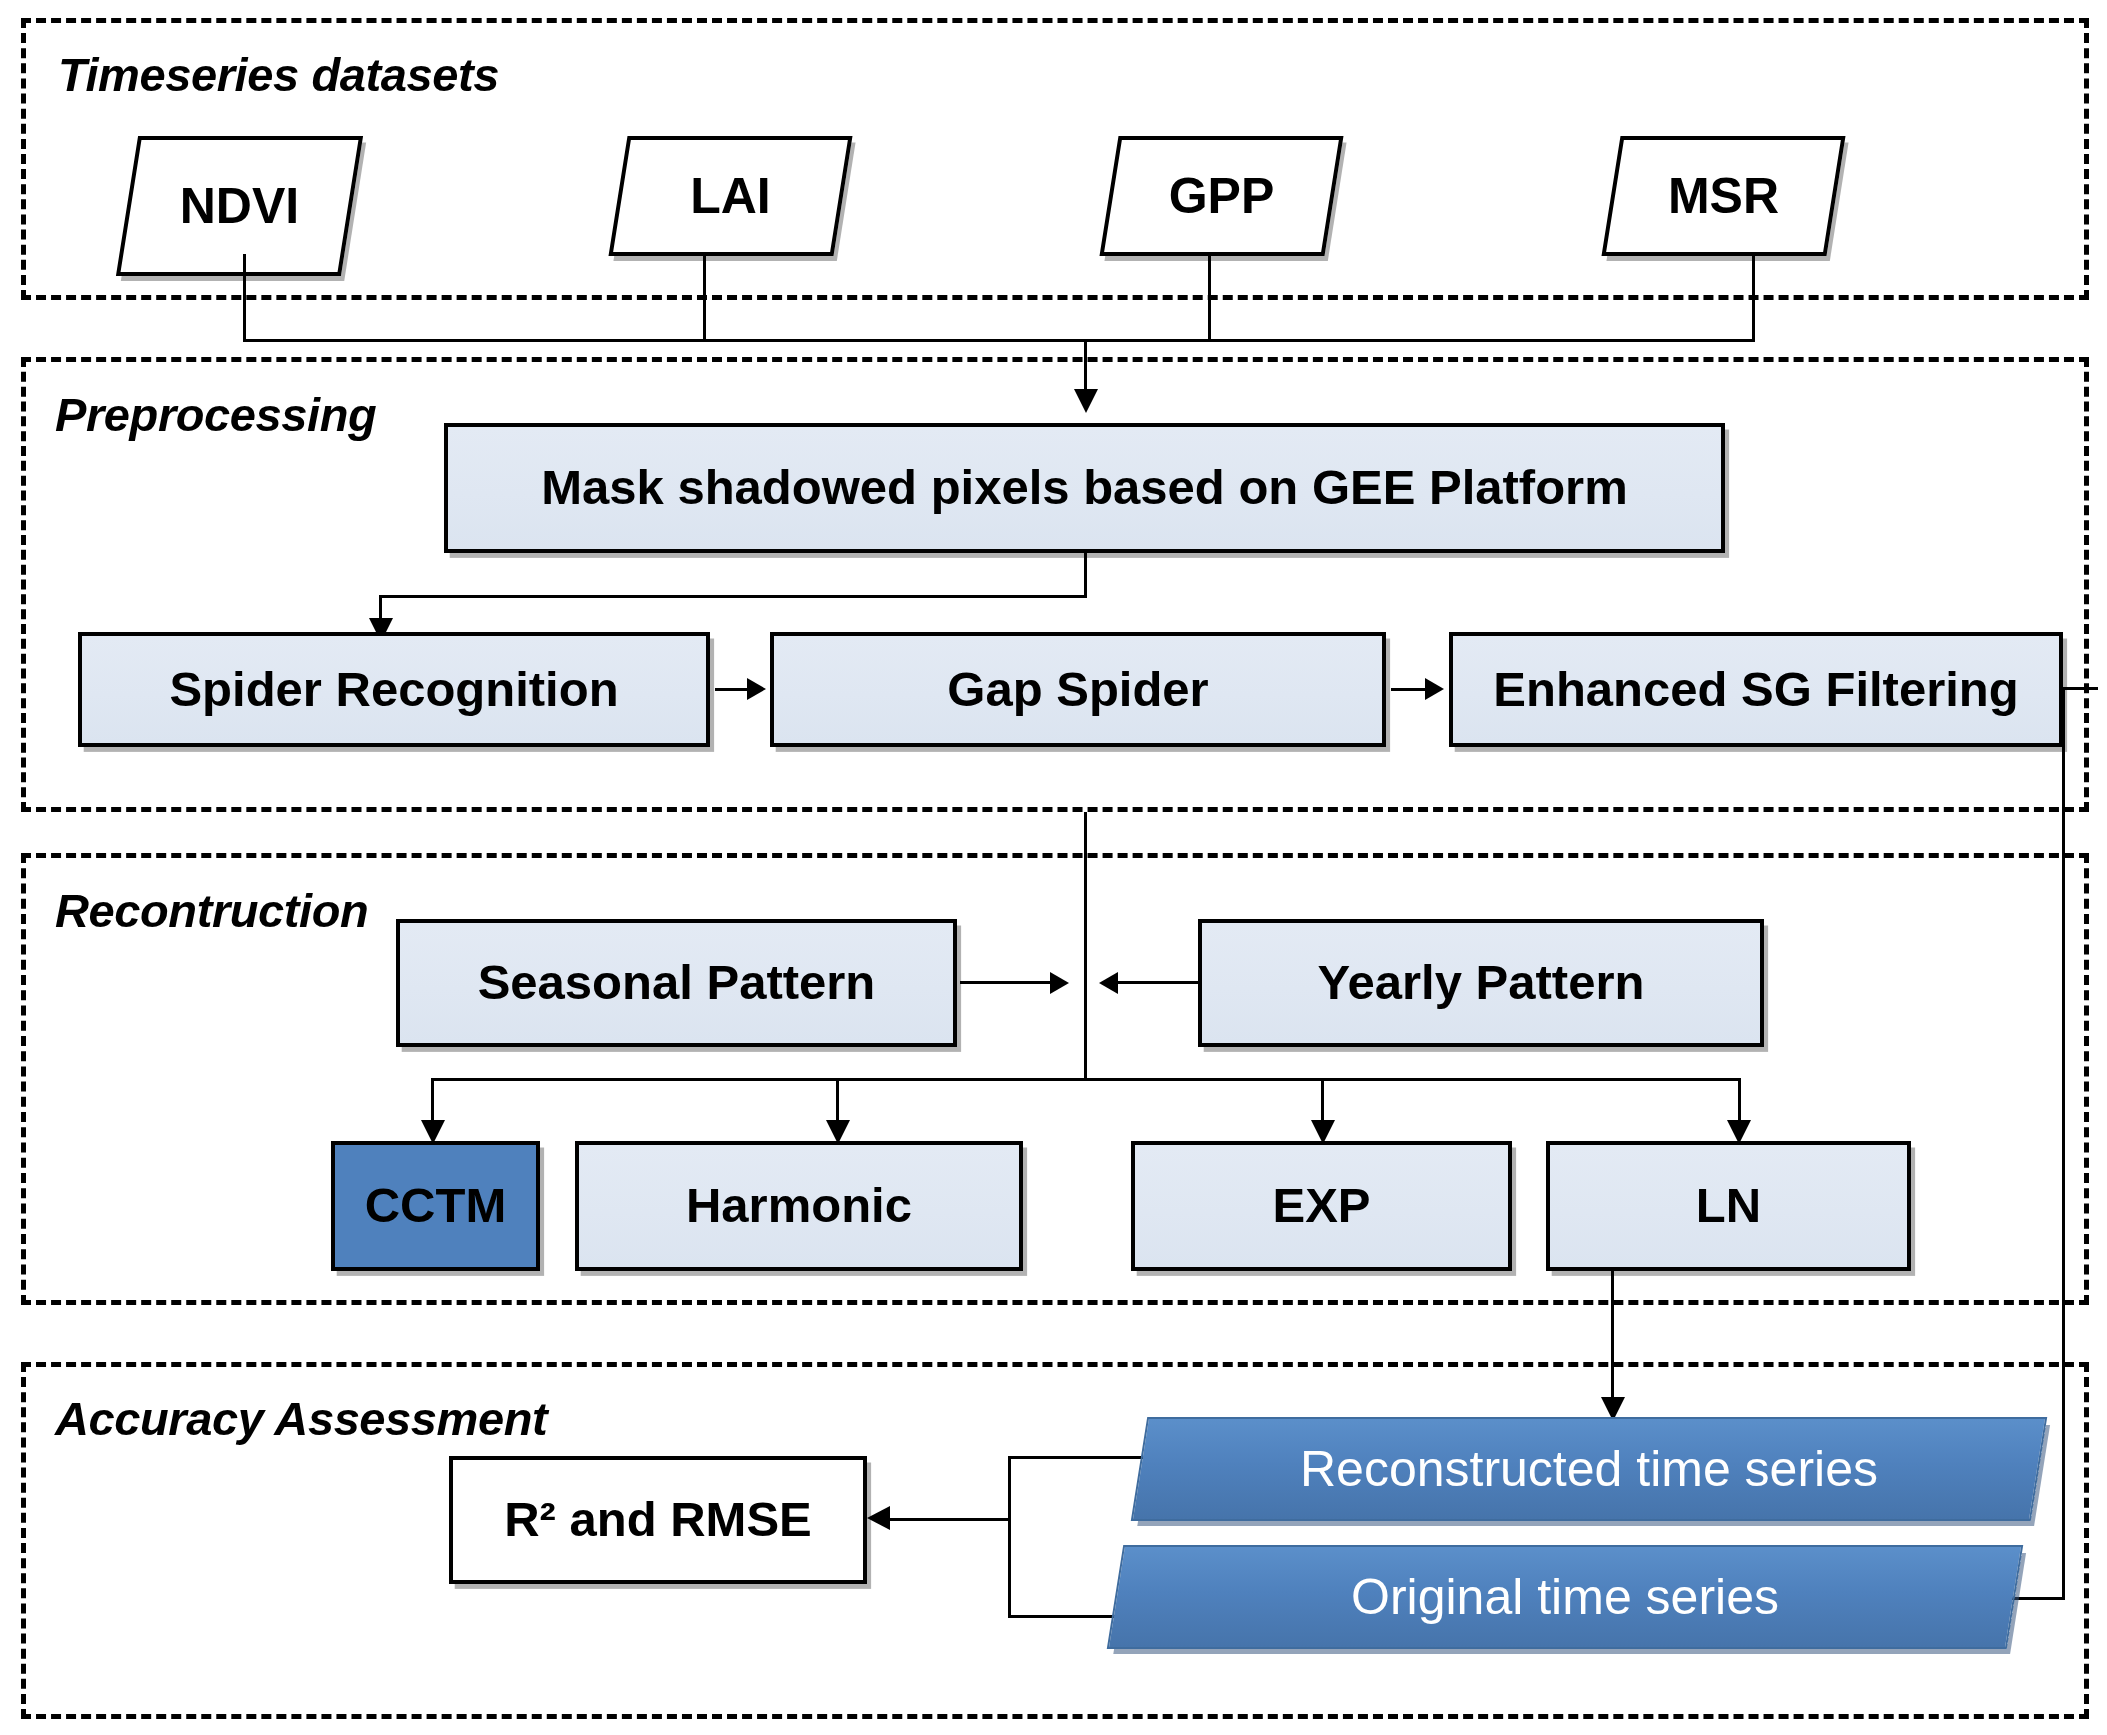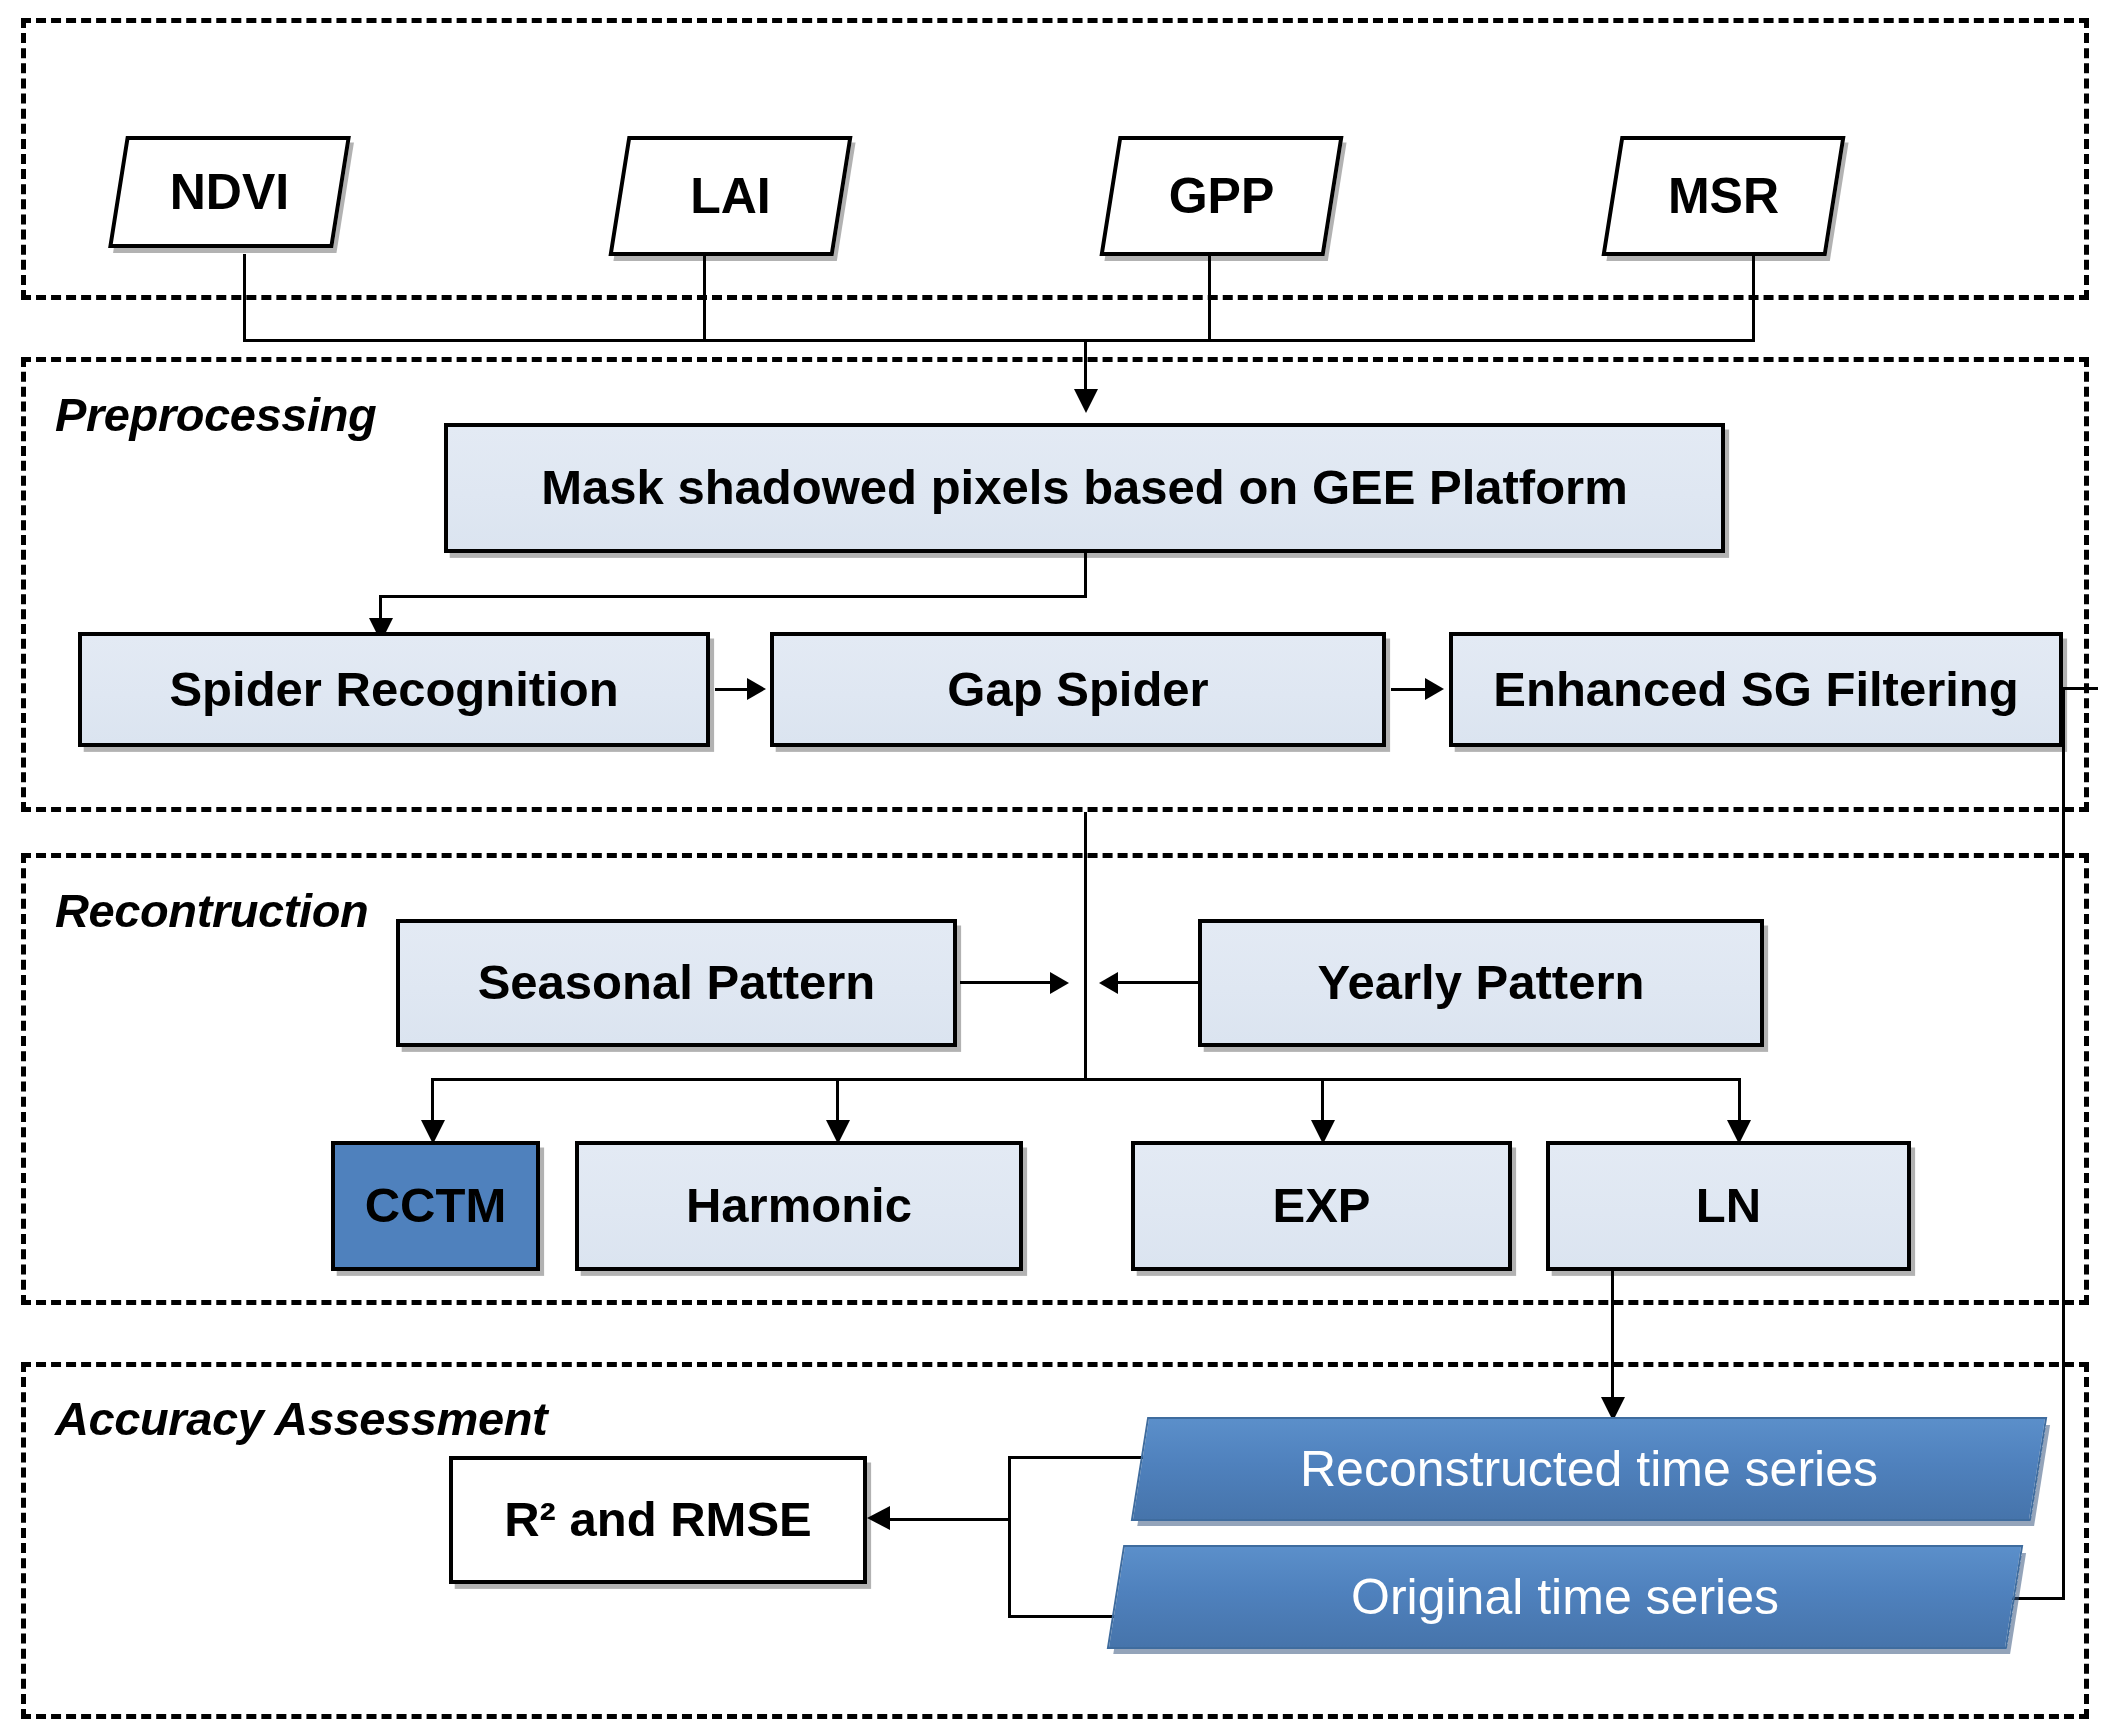--- a/index.html
+++ b/index.html
@@ -97,22 +97,23 @@
     border-bottom:11.3px solid transparent;
     border-right:19.5px solid #000000;
   }
 </style>
 </head>
 <body>
 
 <div id="stage">
 
   <div class="panel" style="left:21px;top:18px;width:2068px;height:282px;"></div>
-
-  <div class="para" style="left:117px;top:136px;width:225px;height:112px;font-size:50px;">
+  <div class="panel-title" style="left:58px;top:47px;font-size:47px;">Timeseries datasets</div>
+
+  <div class="para" style="left:127px;top:136px;width:225px;height:140px;font-size:50px;">
     <div class="plg"></div>
     <div class="ptxt">NDVI</div>
   </div>
 
   <div class="para" style="left:1109px;top:136px;width:225px;height:120px;font-size:50px;">
     <div class="plg"></div>
     <div class="ptxt">GPP</div>
   </div>
 
   <div class="para" style="left:618px;top:136px;width:225px;height:120px;font-size:50px;">

